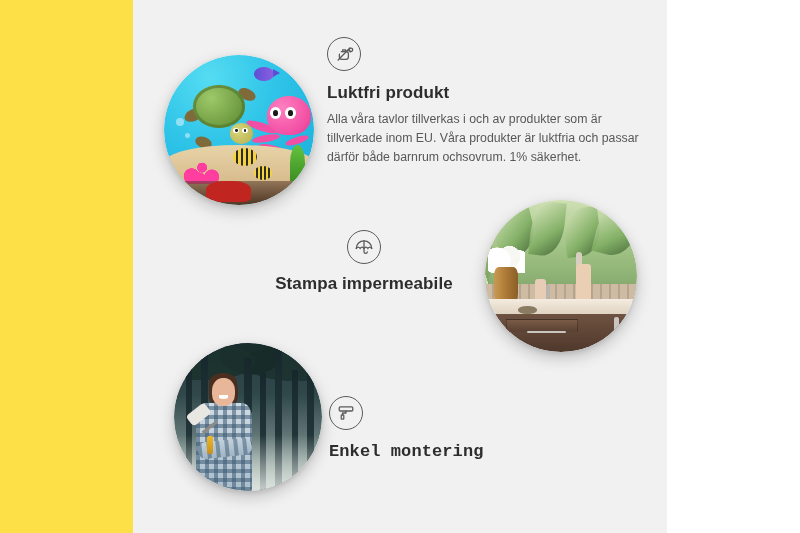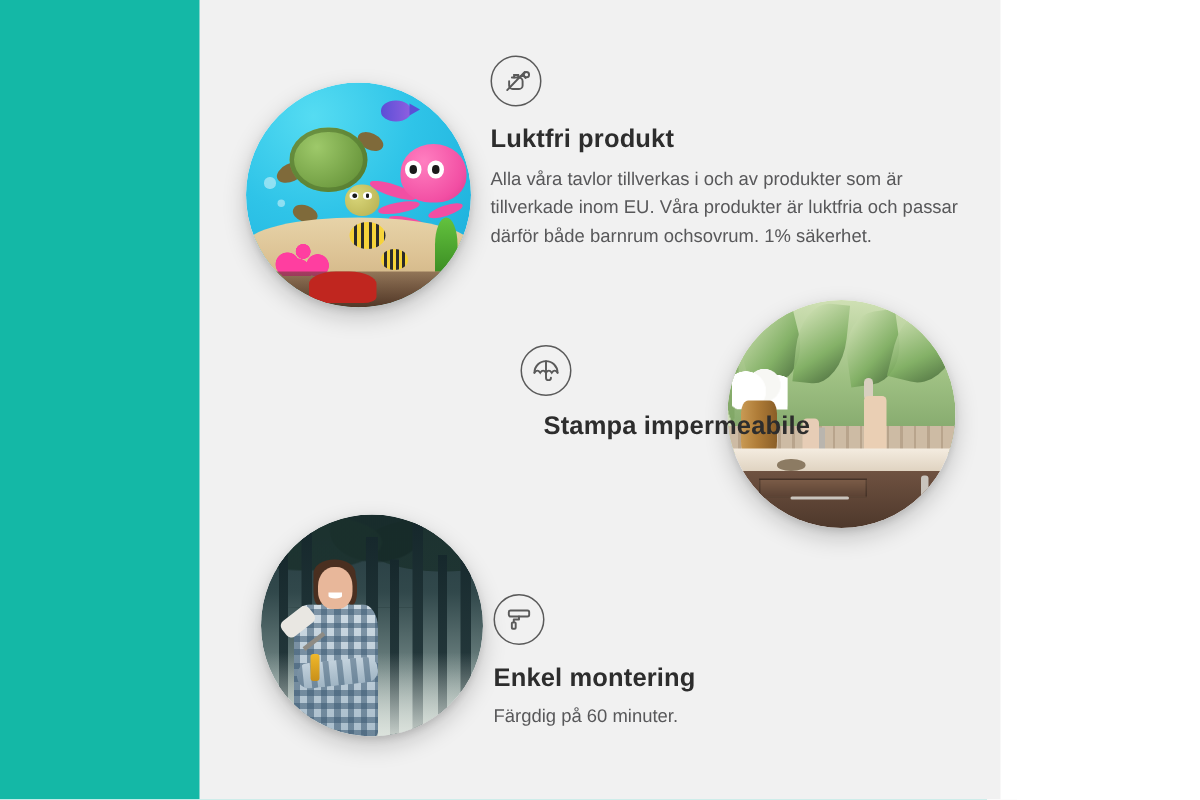--- a/index.html
+++ b/index.html
@@ -10,21 +10,21 @@
     height: 533px;
     overflow: hidden;
     background: #ffffff;
     font-family: "Liberation Sans", "DejaVu Sans", sans-serif;
   }
 
   #page {
     position: relative;
     width: 658px;
     height: 533px;
-    background: #14b8a6;
+    background: #fde047;
   }
 
   
   #panel {
     position: absolute;
     left: 133px;
     top: 0;
     width: 534px;
     height: 533px;
     background: #f1f1f1;
@@ -331,26 +331,26 @@
     color: #58585a;
     line-height: 1.52;
   }
 
   
   #feature-odourless { left: 194px; top: 37px; width: 312px; text-align: left; }
   #feature-odourless .icon-circle { margin-bottom: 11px; }
   #feature-odourless .feature-title { margin-bottom: 7px; }
 
   
-  #feature-waterproof { left: 55px; top: 230px; width: 352px; text-align: right; }
+  #feature-waterproof { left: 55px; top: 230px; width: 352px; text-align: center; }
   #feature-waterproof .icon-circle { margin: 0 auto 9px auto; }
   #feature-waterproof .feature-title { margin-bottom: 7px; }
 
   
-  #feature-easy { left: 196px; top: 396px; width: 300px; text-align: left; }
+  #feature-easy { left: 196px; top: 396px; width: 300px; text-align: left; font-family: Liberation Mono, monospace; }
   #feature-easy .icon-circle { margin-bottom: 11px; }
   #feature-easy .feature-title { margin-bottom: 6px; }
 </style>
 </head>
 <body>
 
 <div id="page">
 
   <div id="panel">
 
@@ -477,17 +477,16 @@
 
     <div class="feature" id="feature-easy">
       <div class="icon-circle">
         <svg width="22" height="22" viewBox="0 0 24 24" fill="none" stroke="#5a5a5a" stroke-width="1.4" stroke-linecap="round" stroke-linejoin="round">
           <rect x="4.6" y="5.4" width="14.8" height="4.4" rx="1.2"></rect>
           <path d="M12 9.8v2.2H8.2v2.1"></path>
           <rect x="6.8" y="14.1" width="2.8" height="4.6" rx="0.7"></rect>
         </svg>
       </div>
       <div class="feature-title">Enkel montering</div>
-      <div class="feature-desc">Färgdig på 60 minuter.</div>
     </div>
 
   </div>
 </div>
 
 </body></html>

